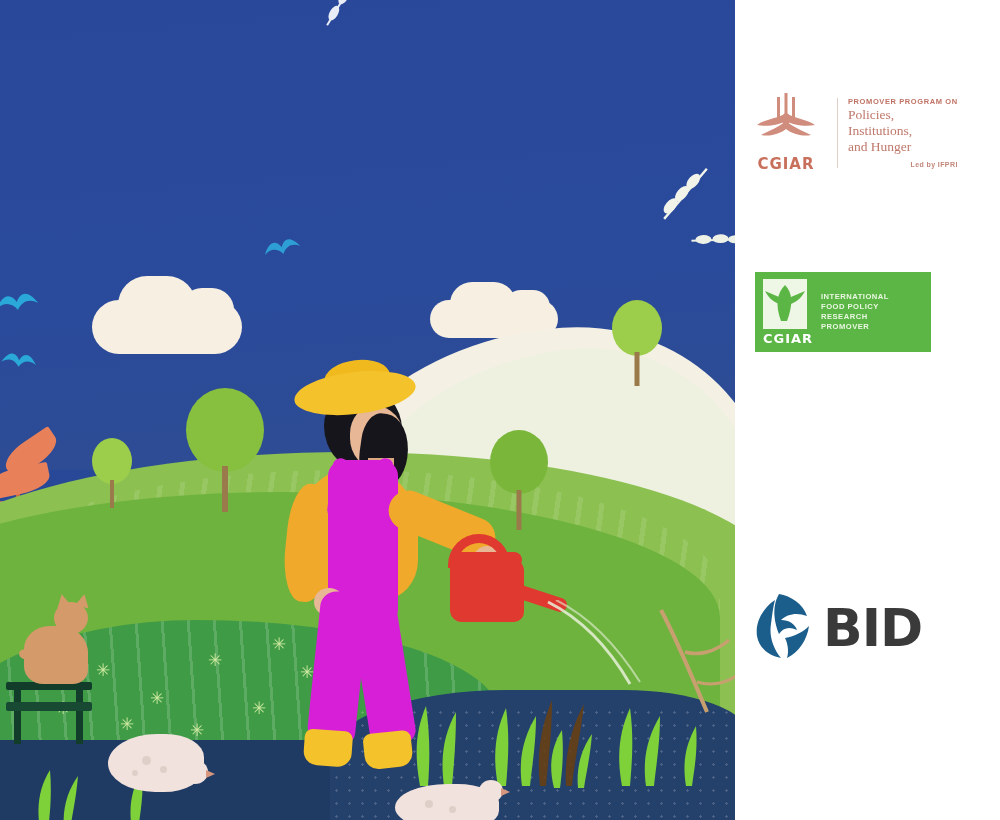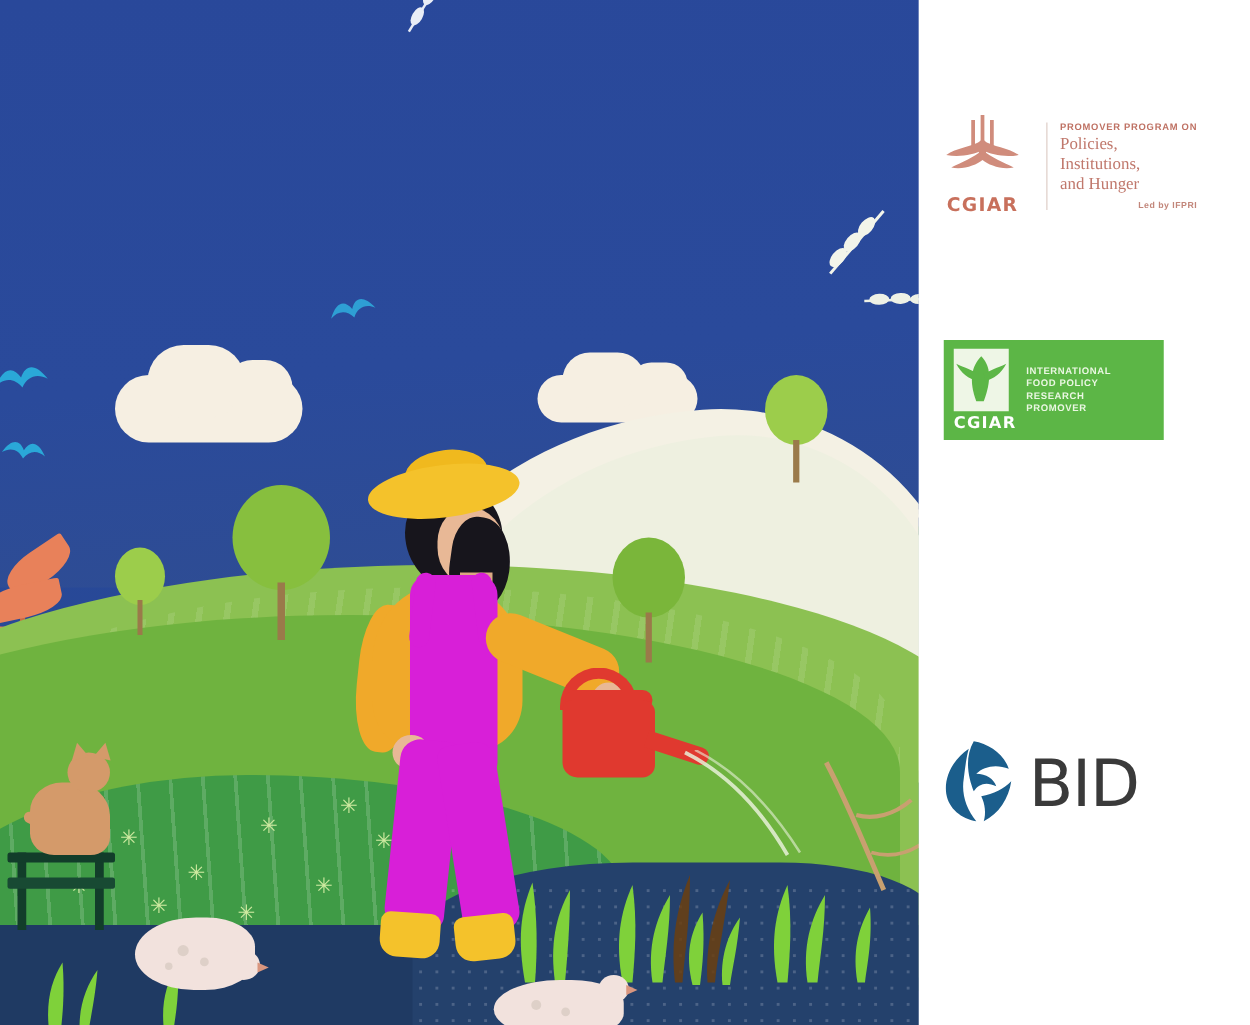--- a/index.html
+++ b/index.html
@@ -189,21 +189,21 @@
   .ifpri-text{color:#eaf7e2;font-size:7.6px;line-height:10px;font-weight:bold;letter-spacing:.5px;margin-left:6px;}
 
   
   .ceres{left:8px;top:425px;width:250px;height:82px;}
   .ceres-word{font-family:"DejaVu Serif",serif;font-size:33px;color:#3b3b3b;letter-spacing:.5px;}
   .ceres-tag{font-family:"Liberation Sans",sans-serif;font-size:7.6px;color:#585858;letter-spacing:.2px;margin-top:1px;}
   .ceres-mark{position:absolute;right:18px;top:-12px;width:46px;height:92px;}
 
   
   .bid{left:10px;top:585px;width:250px;height:85px;display:flex;align-items:center;}
-  .bid-word{font-family:"DejaVu Sans",sans-serif;font-weight:normal;font-size:52px;color:#3a3a3a;letter-spacing:-1px;margin-left:6px;}
+  .bid-word{font-family:"DejaVu Sans",sans-serif;font-weight:bold;font-size:52px;color:#3a3a3a;letter-spacing:-1px;margin-left:6px;}
 </style>
 </head>
 <body>
 
 <div class="page">
 
   <div class="cover">
 
     <div class="sky-deep"></div>
 

